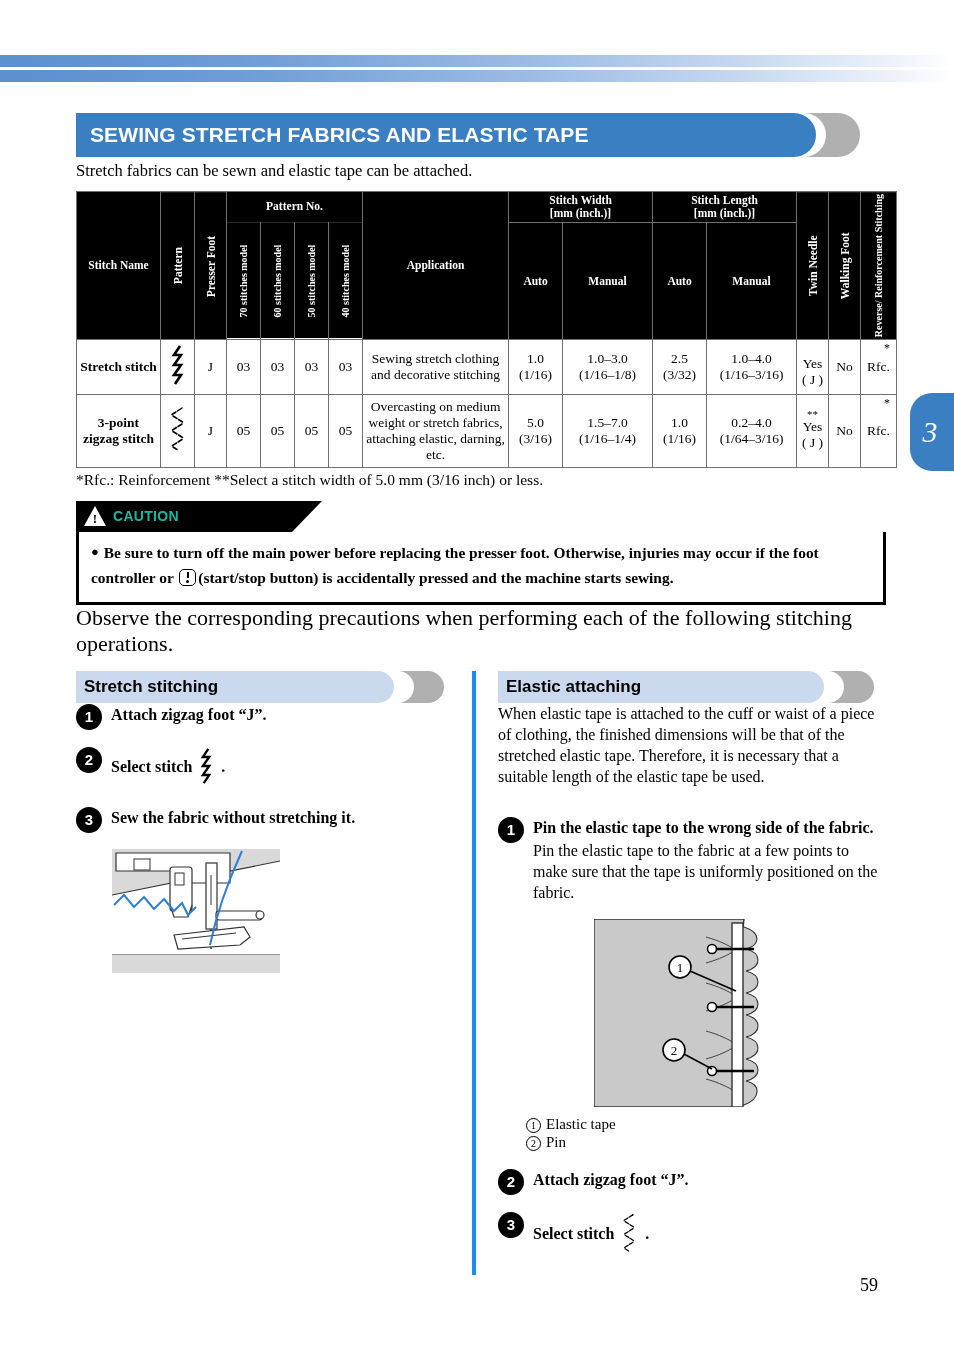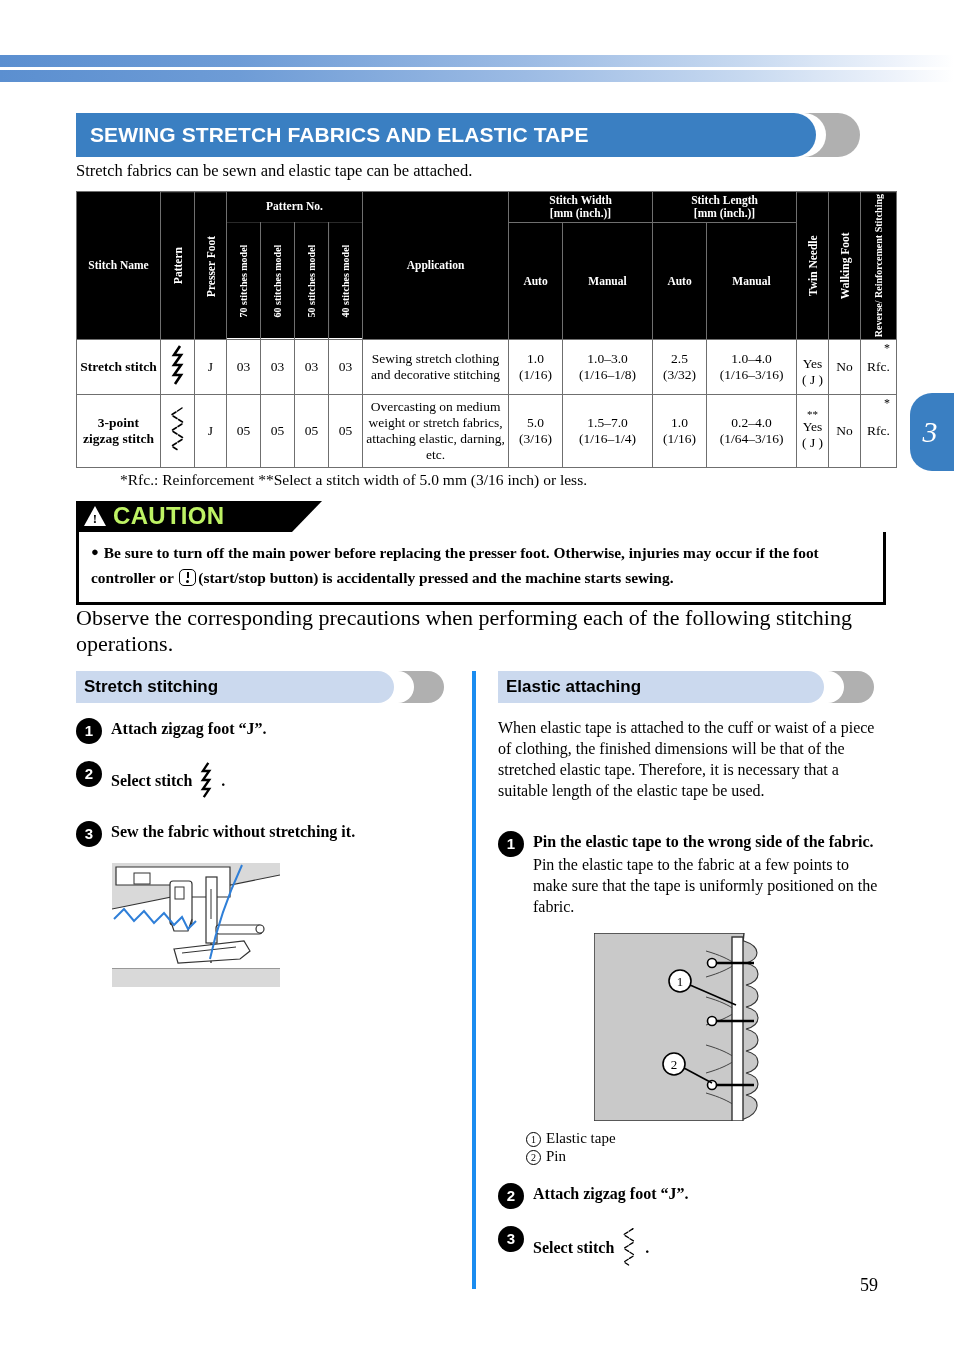--- a/index.html
+++ b/index.html
@@ -117,21 +117,21 @@
     text-align:left;
     padding: 4px 6px;
     font-size: 13.6px;
     line-height:1.14;
   }
   td.pat { padding: 2px 0; }
   td.rfc { position:relative; }
   td.rfc .star { position:absolute; right:6px; top:1px; font-size:12px; }
   td.tn .stars { display:block; font-size:11px; line-height:.8; height:9px; }
 
-  .footnote { font-size: 15.5px; margin-top: 3px; margin-left: 44px; }
+  .footnote { font-size: 15.5px; margin-top: 3px; }
 
   
   .caution { margin-top: 12px; position:relative; }
   .caution-head {
     position:relative;
     width: 216px; height: 31px;
     background:#000;
     display:flex; align-items:center;
     padding-left: 8px;
   }
@@ -145,22 +145,22 @@
     border-left: 11px solid transparent;
     border-right: 11px solid transparent;
     border-bottom: 20px solid #fff;
   }
   .warn-tri span {
     position:absolute; left:-3px; top:6px; width:6px;
     color:#000; font-size:13px; font-weight:bold; line-height:1;
     text-align:center;
   }
   .caution-label {
-    color:#bef264; font-family:"Liberation Sans", sans-serif;
-    font-size: 24px; font-weight:bold; letter-spacing:.3px;
+    color:#14b8a6; font-family:"Liberation Sans", sans-serif;
+    font-size: 14px; font-weight:bold; letter-spacing:.3px;
   }
   .caution-body {
     border: 3px solid #000;
     border-top: 0;
     padding: 9px 12px 11px 12px;
     font-size: 15.4px;
     font-weight: bold;
     line-height: 1.62;
   }
   .bullet { font-size: 13px; margin-right: 5px; vertical-align: 2px; }
@@ -180,21 +180,21 @@
 
   .observe { font-size: 22px; }
 
   
   .cols { display:flex; margin-top: 14px; position:relative; }
   .col-left { width: 378px; }
   .col-div { width: 4px; background:#1a8cf0; margin: 0 22px 0 18px; }
   .col-right { width: 388px; }
 
   
-  .sub-head { position:relative; height: 32px; margin-bottom: 14px; }
+  .sub-head { position:relative; height: 32px; margin-bottom: 0; }
   .sub-bar {
     position:absolute; left:0; top:0; height:32px;
     background:#cbd9ee;
     border-radius: 0 18px 18px 0;
     display:flex; align-items:center;
   }
   .sub-bar .stxt {
     font-family:"Liberation Sans", sans-serif;
     font-weight:bold; font-size:17px;
     padding-left: 8px; color:#000;

